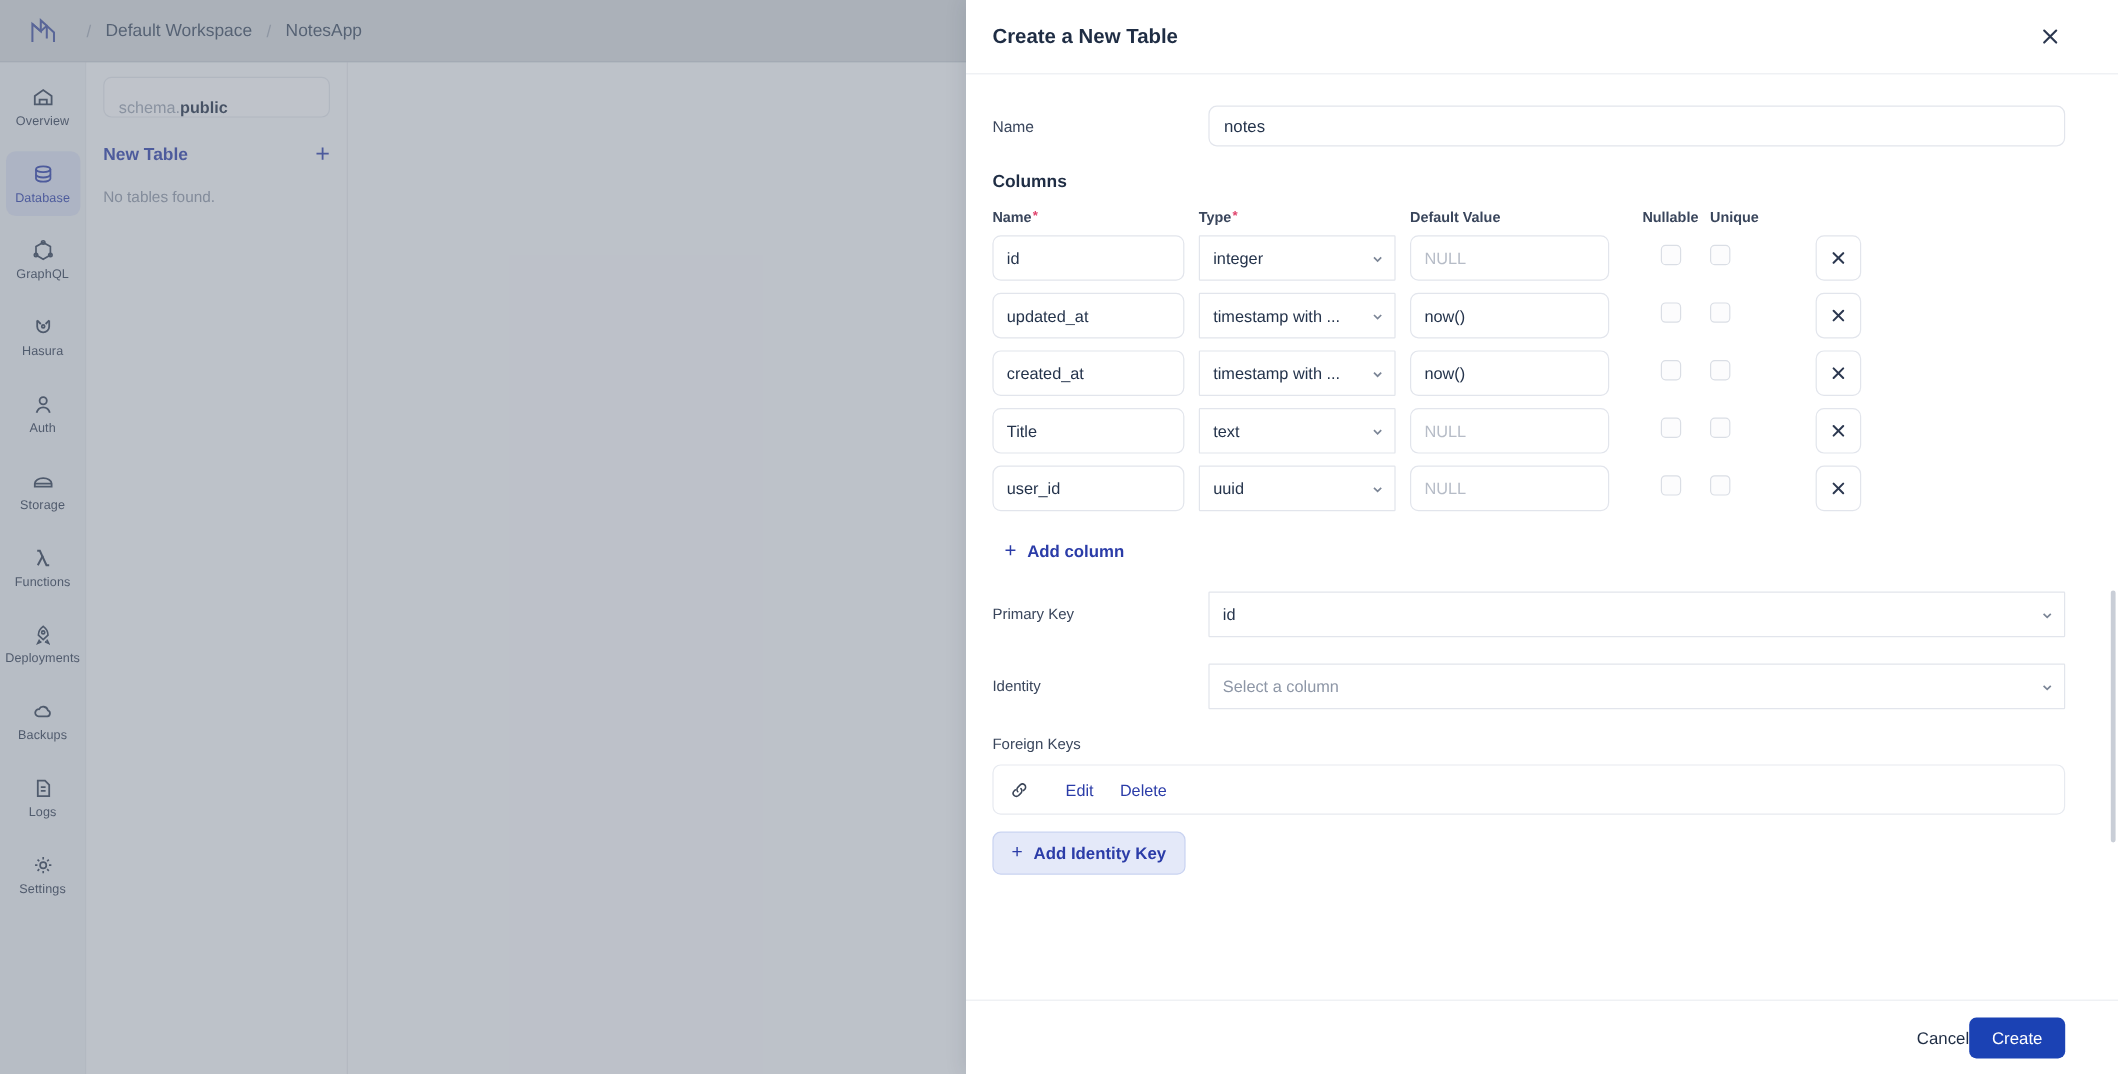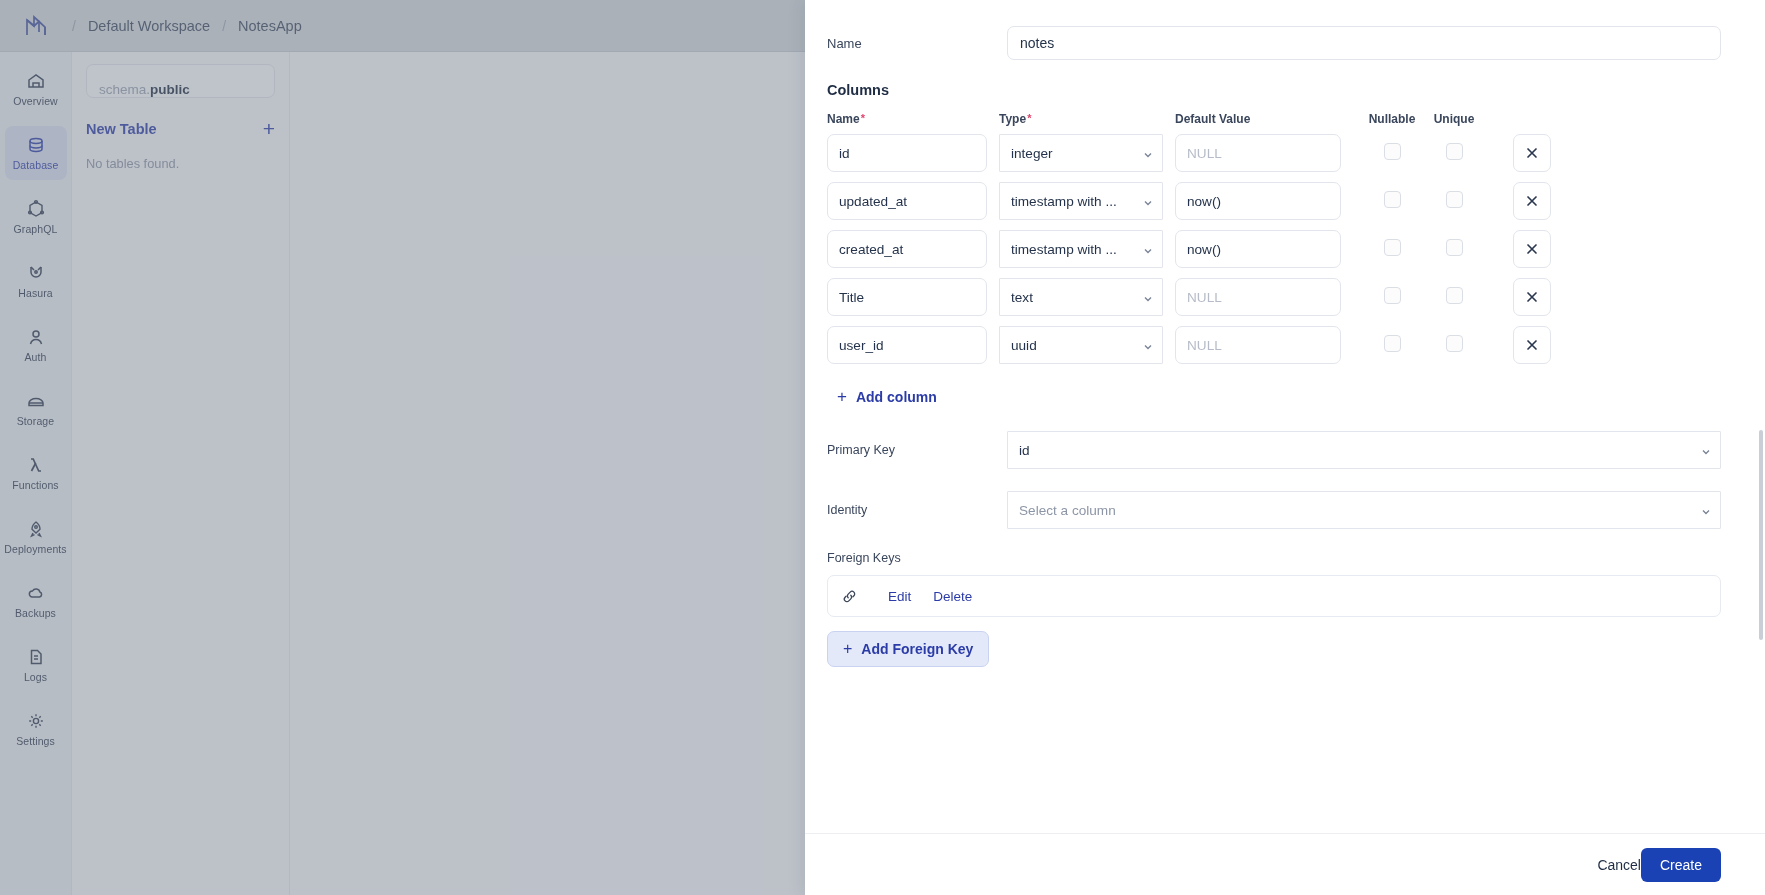--- a/index.html
+++ b/index.html
@@ -110,21 +110,21 @@
   .section-title { font-size: 14.5px; font-weight: 700; color: #1f2d44; margin: 4px 0 14px 0; }
 
   .cols-head { display: flex; align-items: flex-end; margin-bottom: 8px; }
   .ch { font-size: 12px; color: #3a465c; font-weight: 600; }
   .req { color: #e0446d; font-size: 11px; vertical-align: top; margin-left: 1px; }
 
   .c-name   { flex: 0 0 160px; }
   .c-type   { flex: 0 0 164px; margin-left: 12px; }
   .c-def    { flex: 0 0 166px; margin-left: 12px; }
   .c-null   { flex: 0 0 62px; margin-left: 20px; text-align: center; }
-  .c-uniq   { flex: 0 0 58px; margin-left: 2px; text-align: center; }
+  .c-uniq   { flex: 0 0 58px; margin-left: 2px; }
   .c-del    { flex: 0 0 52px; margin-left: 30px; }
 
   .col-row { display: flex; align-items: center; margin-bottom: 10px; }
   .cell-input {
     width: 100%; height: 38px; border: 1px solid #e2e5ec; border-radius: 7px;
     background: #fff; padding: 0 11px; font-size: 13.6px; color: #24334b;
     font-family: "Liberation Sans", sans-serif; outline: none;
   }
   .cell-input::placeholder { color: #b6bcc7; }
   .select-wrap { position: relative; width: 100%; }
@@ -335,20 +335,28 @@
     <div class="canvas">
       <div class="canvas-text">Select a table</div>
     </div>
 
     <div class="overlay"></div>
     <div class="overlay-top"></div>
   </div>
 
   <div class="modal">
 
+    <div class="modal-head">
+      <div class="modal-title">Create a New Table</div>
+      <div class="close-x">
+        <svg width="17" height="17" viewBox="0 0 17 17" fill="none" stroke="currentColor" stroke-width="1.8" stroke-linecap="round">
+          <path d="M3.5 3.5l10 10M13.5 3.5l-10 10"></path>
+        </svg>
+      </div>
+    </div>
 
     <div class="modal-body">
 
       <div class="field-row">
         <div class="field-label">Name</div>
         <input class="input" type="text" value="notes" style="">
       </div>
 
       <div class="section-title">Columns</div>
 
@@ -509,21 +517,21 @@
               <path d="M6.2 8.8a2.6 2.6 0 010-3.7l2-2a2.6 2.6 0 113.7 3.7l-1 1"></path>
               <path d="M8.8 6.2a2.6 2.6 0 010 3.7l-2 2a2.6 2.6 0 11-3.7-3.7l1-1"></path>
             </svg>
         </span>
         <span class="fk-act">Edit</span>
         <span class="fk-act">Delete</span>
       </div>
 
       <div class="addfk">
         <span class="p">+</span>
-        <span>Add Foreign Key</span>
+        <span>Add Identity Key</span>
       </div>
 
       <div class="scrollbar"></div>
     </div>
 
     <div class="modal-foot">
       <span class="cancel-btn">Cancel</span>
       <button class="create-btn">Create</button>
     </div>
 

